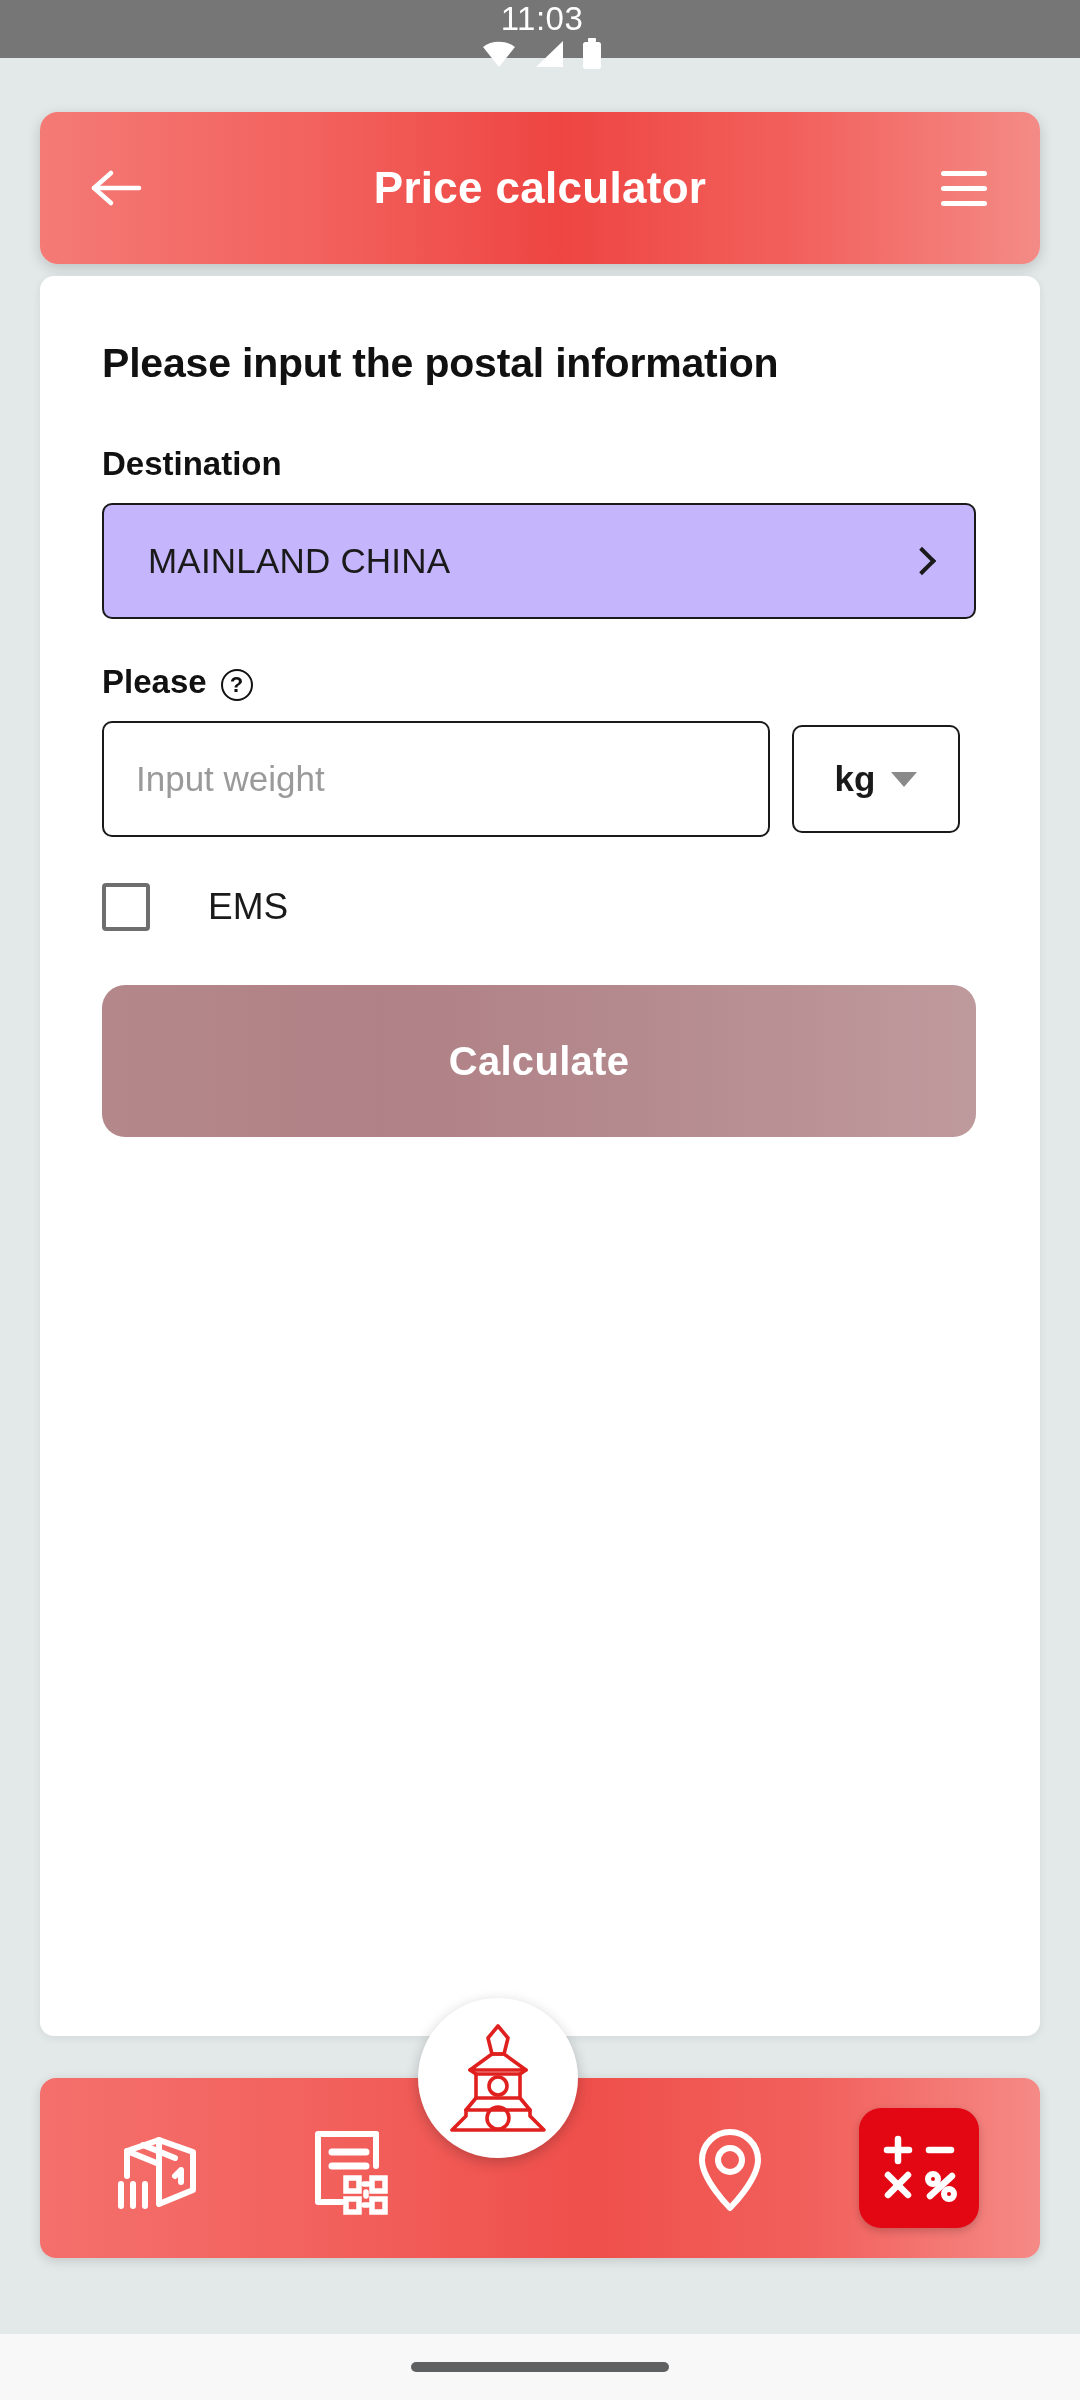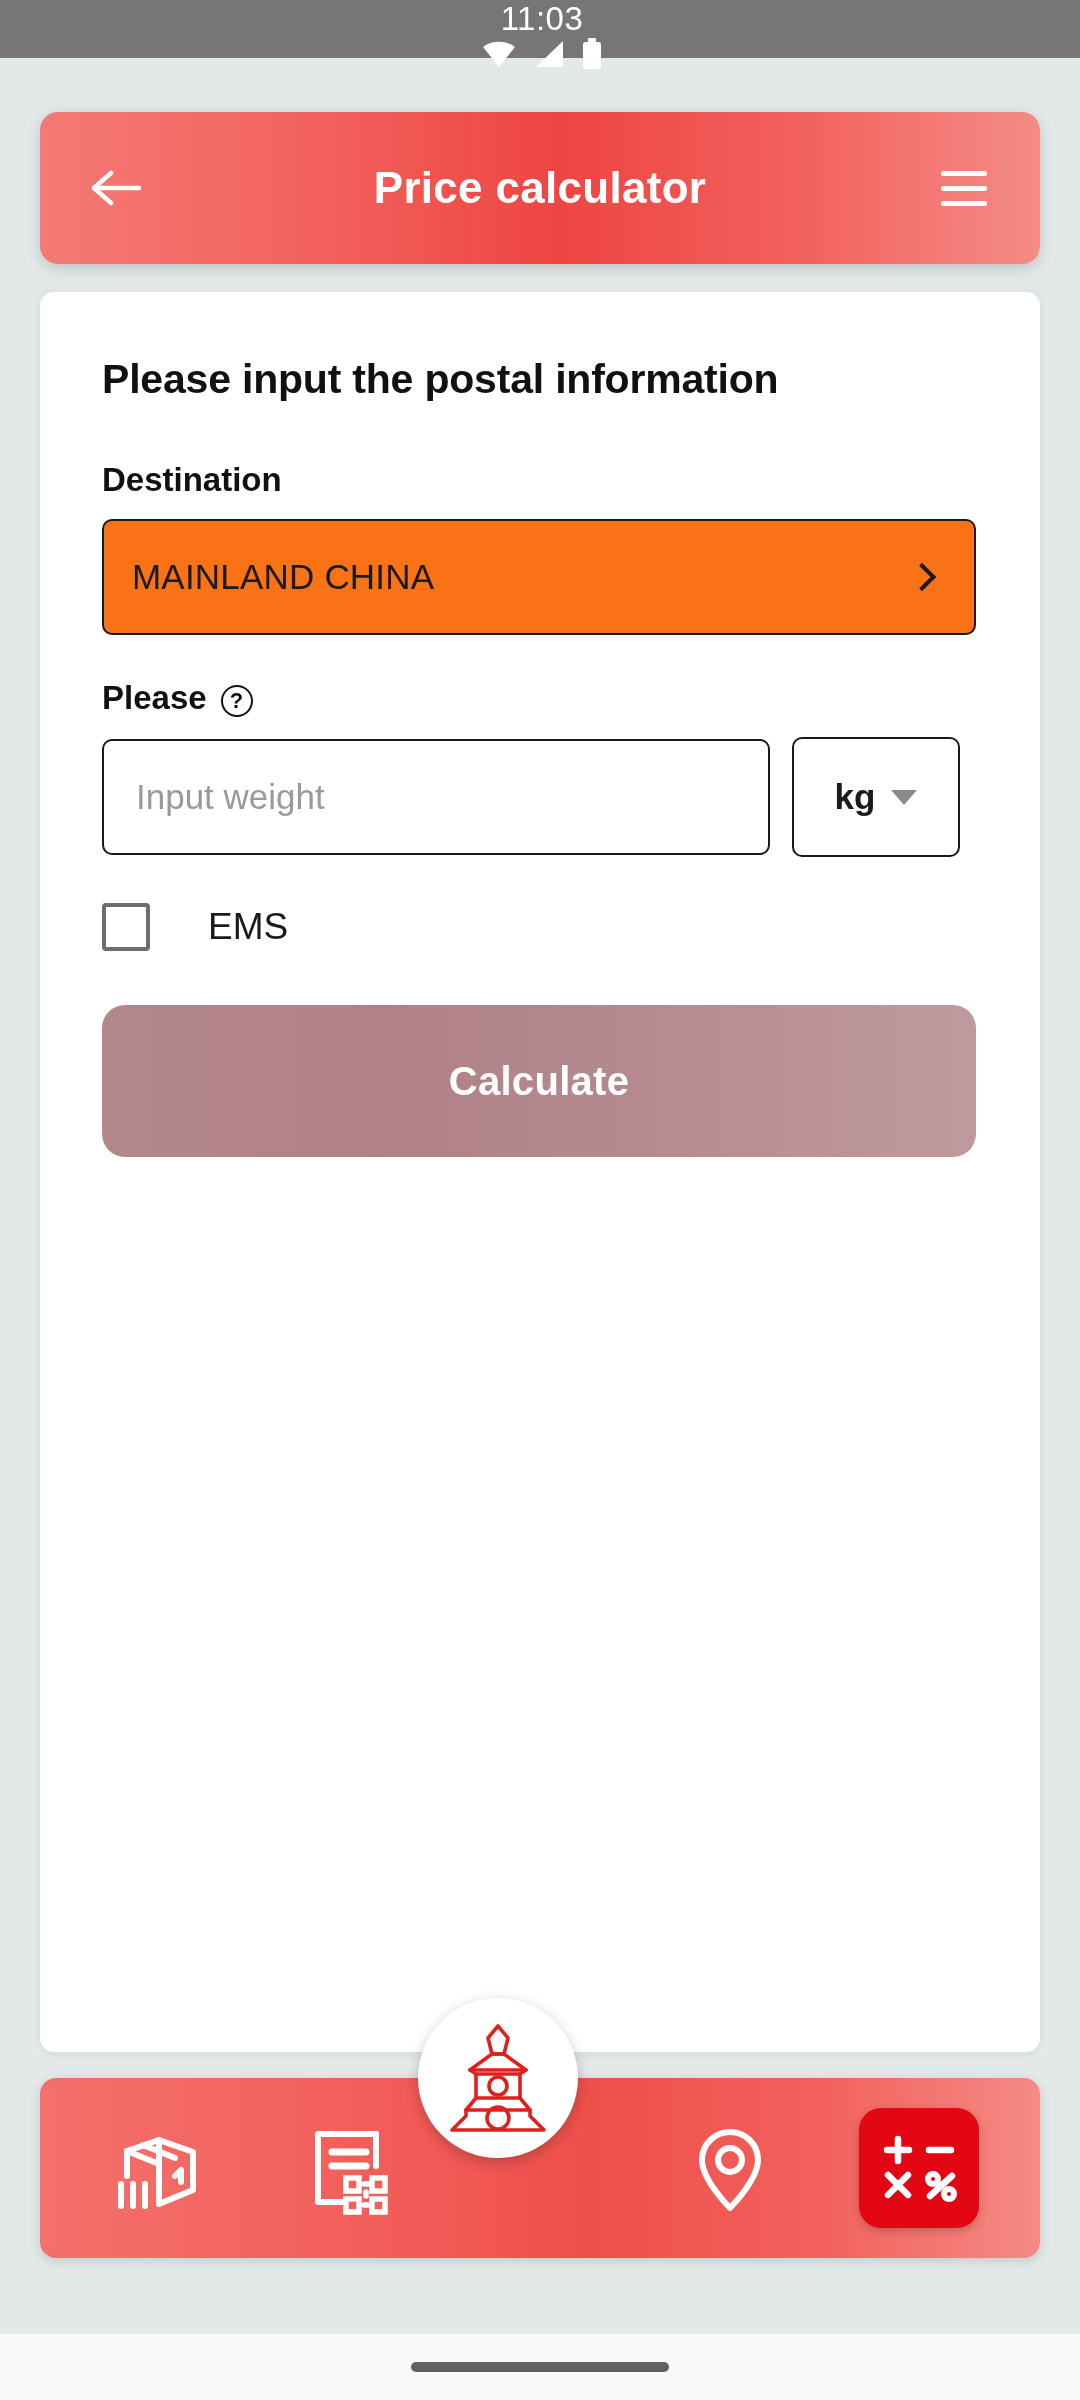--- a/index.html
+++ b/index.html
@@ -96,21 +96,21 @@
     display: block;
     width: 46px;
     height: 5px;
     background: #ffffff;
     border-radius: 3px;
   }
 
   
   .card {
     position: absolute;
-    top: 292px;
+    top: 276px;
     left: 40px;
     width: 1000px;
     height: 1760px;
     background: #ffffff;
     border-radius: 14px;
     box-shadow: 0 2px 10px rgba(0,0,0,0.07);
     padding: 64px 62px 0 62px;
     overflow: hidden;
   }
 
@@ -147,24 +147,24 @@
   }
 
   
   .select-box {
     width: 874px;
     height: 116px;
     border: 2px solid #1a1a1a;
     border-radius: 10px;
     display: flex;
     align-items: center;
-    padding: 0 34px 0 28px;
+    padding: 0 34px 0 44px;
     margin-bottom: 44px;
     cursor: pointer;
-    background: #f97316;
+    background: #c4b5fd;
   }
   .select-value {
     flex: 1 1 auto;
     font-size: 35px;
     color: #1a1a1a;
     letter-spacing: 0.2px;
   }
   .chev-right {
     flex: 0 0 auto;
     width: 20px;
@@ -191,21 +191,21 @@
     font-size: 35px;
     color: #1a1a1a;
     background: #ffffff;
     font-family: "Liberation Sans", sans-serif;
     outline: none;
   }
   .weight-input::placeholder { color: #9a9a9a; }
 
   .unit-box {
     width: 168px;
-    height: 120px;
+    height: 108px;
     border: 2px solid #1a1a1a;
     border-radius: 10px;
     display: flex;
     align-items: center;
     justify-content: center;
     gap: 16px;
     cursor: pointer;
     background: #ffffff;
   }
   .unit-label {

